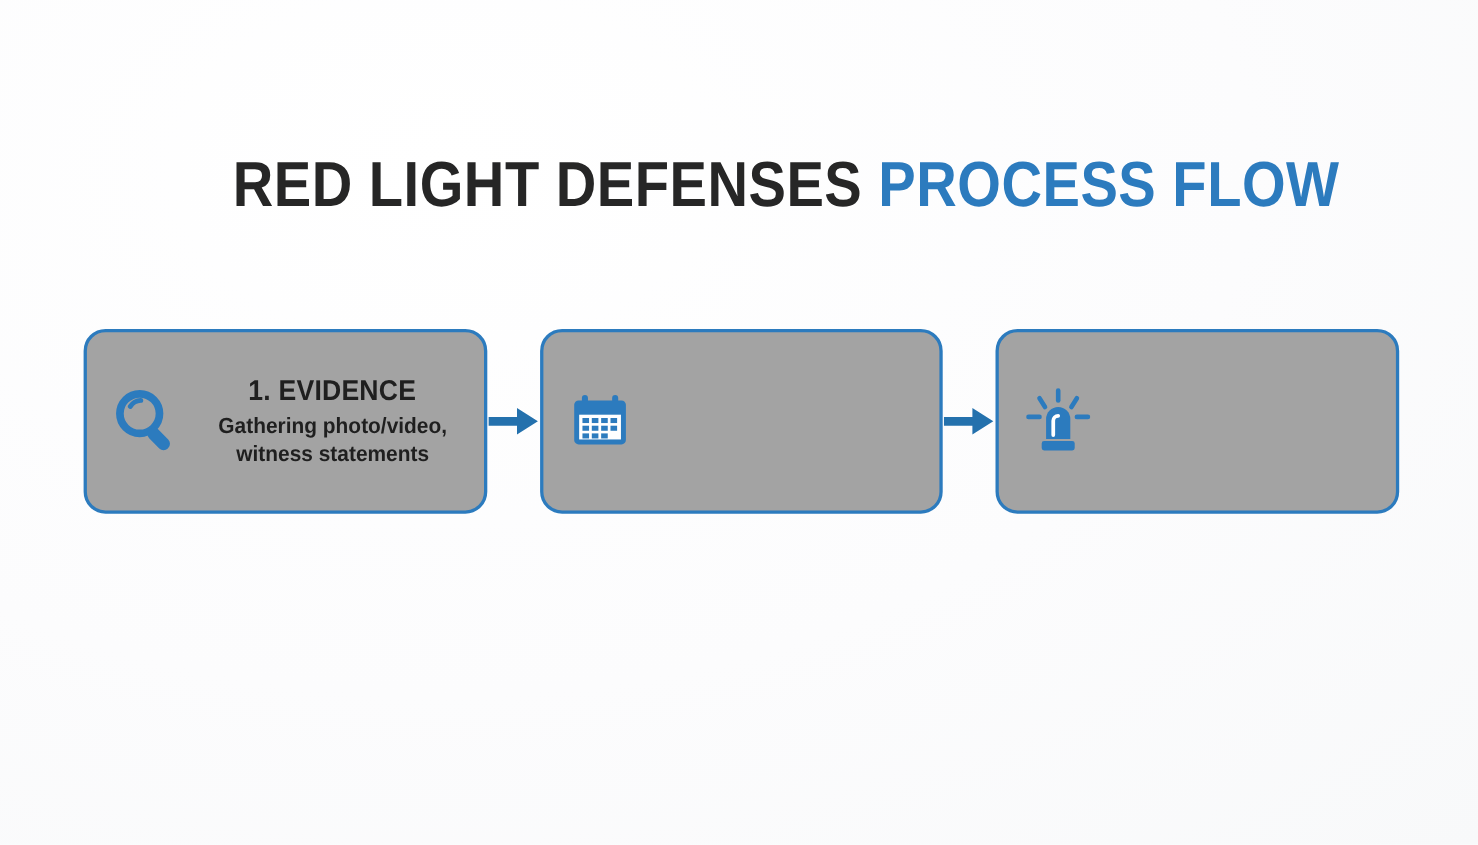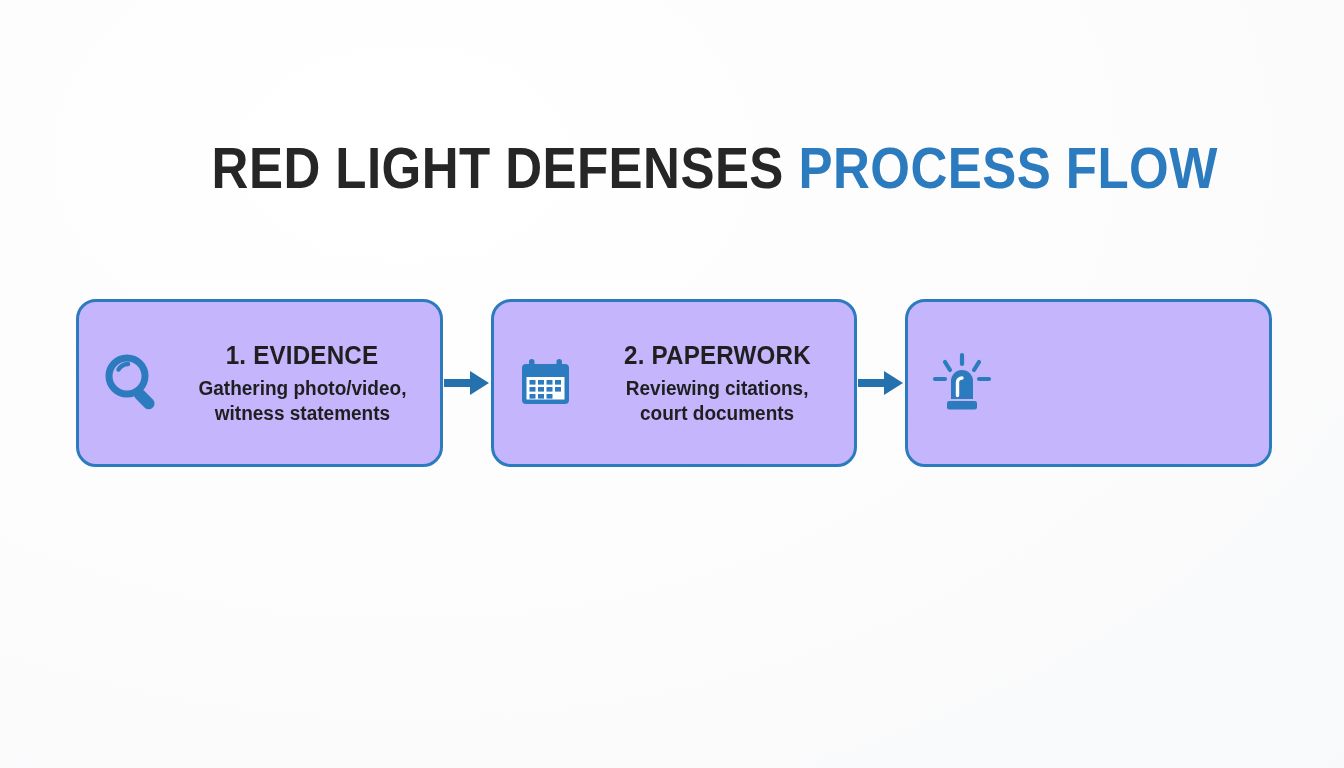--- a/index.html
+++ b/index.html
@@ -64,21 +64,21 @@
     align-items: center;
     justify-content: space-between;
   }
 
   .step-card {
     box-sizing: border-box;
     width: 372px;
     height: 168px;
     border: 3px solid #2c7bbe;
     border-radius: 20px;
-    background: #c4b5fd;
+    background: #a3a3a3;
     display: flex;
     align-items: center;
     padding: 0 14px 0 18px;
   }
 
   .step-icon {
     flex: 0 0 auto;
     width: 72px;
     height: 72px;
     margin-right: 10px;
@@ -183,27 +183,20 @@
             <rect x="13.5" y="36" width="6" height="4.6"></rect>
             <rect x="22" y="36" width="6" height="4.6"></rect>
             <rect x="30.5" y="36" width="6" height="4.6"></rect>
             <rect x="39" y="36" width="6" height="4.6"></rect>
             <rect x="13.5" y="43" width="6" height="4.6"></rect>
             <rect x="22" y="43" width="6" height="4.6"></rect>
             <rect x="30.5" y="43" width="6" height="4.6"></rect>
           </g>
         </svg>
       </div>
-      <div class="step-text">
-        <div class="step-title">2. PAPERWORK</div>
-        <div class="step-desc">
-          <span>Reviewing citations,</span>
-          <span class="l2">court documents</span>
-        </div>
-      </div>
     </div>
 
     <div class="arrow">
       <svg width="46" height="28" viewBox="0 0 46 28" aria-hidden="true">
         <path d="M0 10 H26 V2 L45 14 L26 26 V18 H0 Z" fill="#2471ad"></path>
       </svg>
     </div>
 
     <div class="step-card">
       <div class="step-icon">

